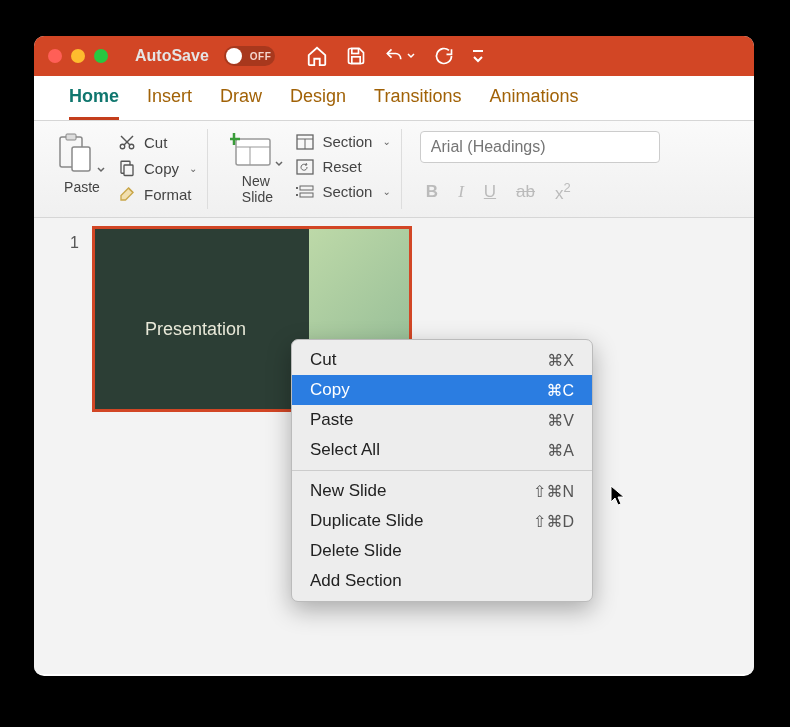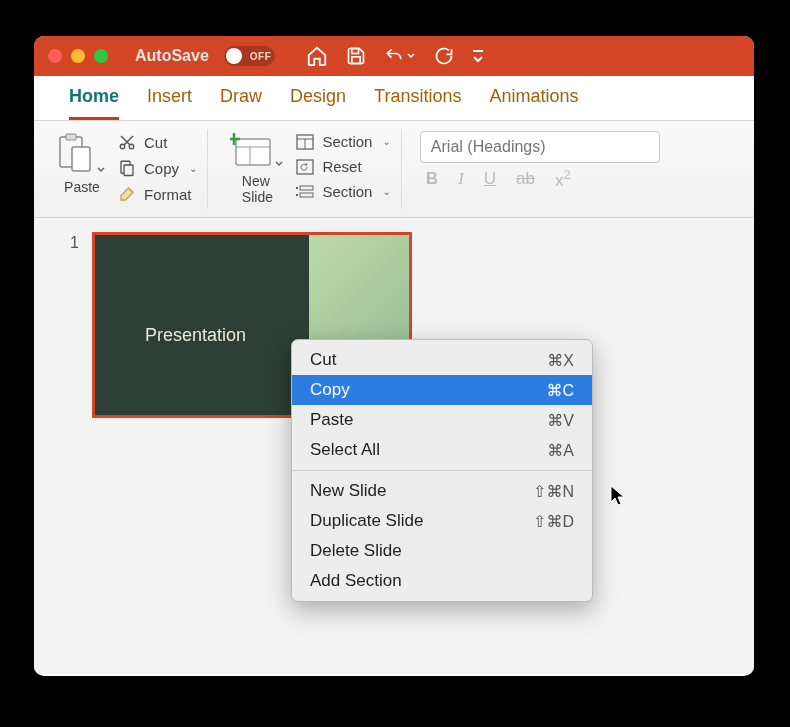--- a/index.html
+++ b/index.html
@@ -30,21 +30,21 @@
     .small-btns { display: flex; flex-direction: column; gap: 8px; padding-top: 2px; }
     .small-btn { display: flex; align-items: center; gap: 8px; font-size: 15px; color: #444; cursor: pointer; }
     .small-btn .chev { margin-left: 2px; font-size: 10px; color: #666; }
     .font-input { height: 32px; border: 1px solid #ccc; border-radius: 4px; width: 240px; padding: 0 10px; font-size: 16px; color: #888; background: #fff; }
     .format-row { display: flex; gap: 20px; color: #bbb; font-size: 17px; padding-left: 6px; align-items: center; }
     .format-row .strike { text-decoration: line-through; }
     .format-row .sup { font-size: 13px; }
     .content { display: flex; height: calc(100% - 40px - 44px - 100px); background: #f3f3f3; }
     .slide-panel { width: 100%; padding: 14px; position: relative; }
     .slide-num { position: absolute; left: 36px; top: 16px; font-size: 16px; color: #555; }
-    .thumb { position: absolute; left: 58px; top: 14px; width: 320px; height: 186px; border: 3px solid #d24625; background: #2c3e35; overflow: hidden; }
+    .thumb { position: absolute; left: 58px; top: 8px; width: 320px; height: 186px; border: 3px solid #d24625; background: #2c3e35; overflow: hidden; }
     .thumb-inner { position: relative; width: 100%; height: 100%; }
     .thumb-right { position: absolute; right: 0; top: 0; width: 100px; height: 100%; background: linear-gradient(135deg, #bdd9a8, #8fb894); }
     .thumb-title { position: absolute; left: 50px; top: 90px; color: #e8e8d8; font-size: 18px; }
     .context-menu { position: absolute; left: 257px; top: 121px; width: 302px; background: #ededed; border: 1px solid #bbb; border-radius: 7px; box-shadow: 0 8px 24px rgba(0,0,0,0.3); padding: 5px 0; }
     .menu-item { display: flex; justify-content: space-between; align-items: center; padding: 5px 18px; font-size: 17px; color: #222; cursor: pointer; }
     .menu-item.highlighted { background: #2b7de1; color: #fff; }
     .menu-item.highlighted .shortcut { color: #fff; }
     .menu-sep { height: 1px; background: #ccc; margin: 5px 0; }
     .shortcut { color: #555; font-size: 16px; }
     .cursor { position: absolute; left: 318px; top: 145px; pointer-events: none; }
@@ -195,21 +195,21 @@
               <rect x="4" y="9" width="13" height="4" fill="none" stroke="#666"></rect>
               <rect x="0" y="3" width="2" height="2" fill="#666"></rect>
               <rect x="0" y="10" width="2" height="2" fill="#666"></rect>
             </svg>
           <span>Section</span>
           <span class="chev">⌄</span>
         </div>
       </div>
     </div>
 
-    <div class="ribbon-group" style="flex-direction:column; gap:4px;">
+    <div class="ribbon-group" style="flex-direction:column; gap:17px;">
       <input class="font-input" placeholder="Arial (Headings)" style="">
       <div class="format-row">
         <span style="font-weight:700;">B</span>
         <span style="font-style:italic; font-family:serif;">I</span>
         <span style="text-decoration:underline;">U</span>
         <span class="strike">ab</span>
         <span>x<sup class="sup">2</sup></span>
       </div>
     </div>
   </div>

